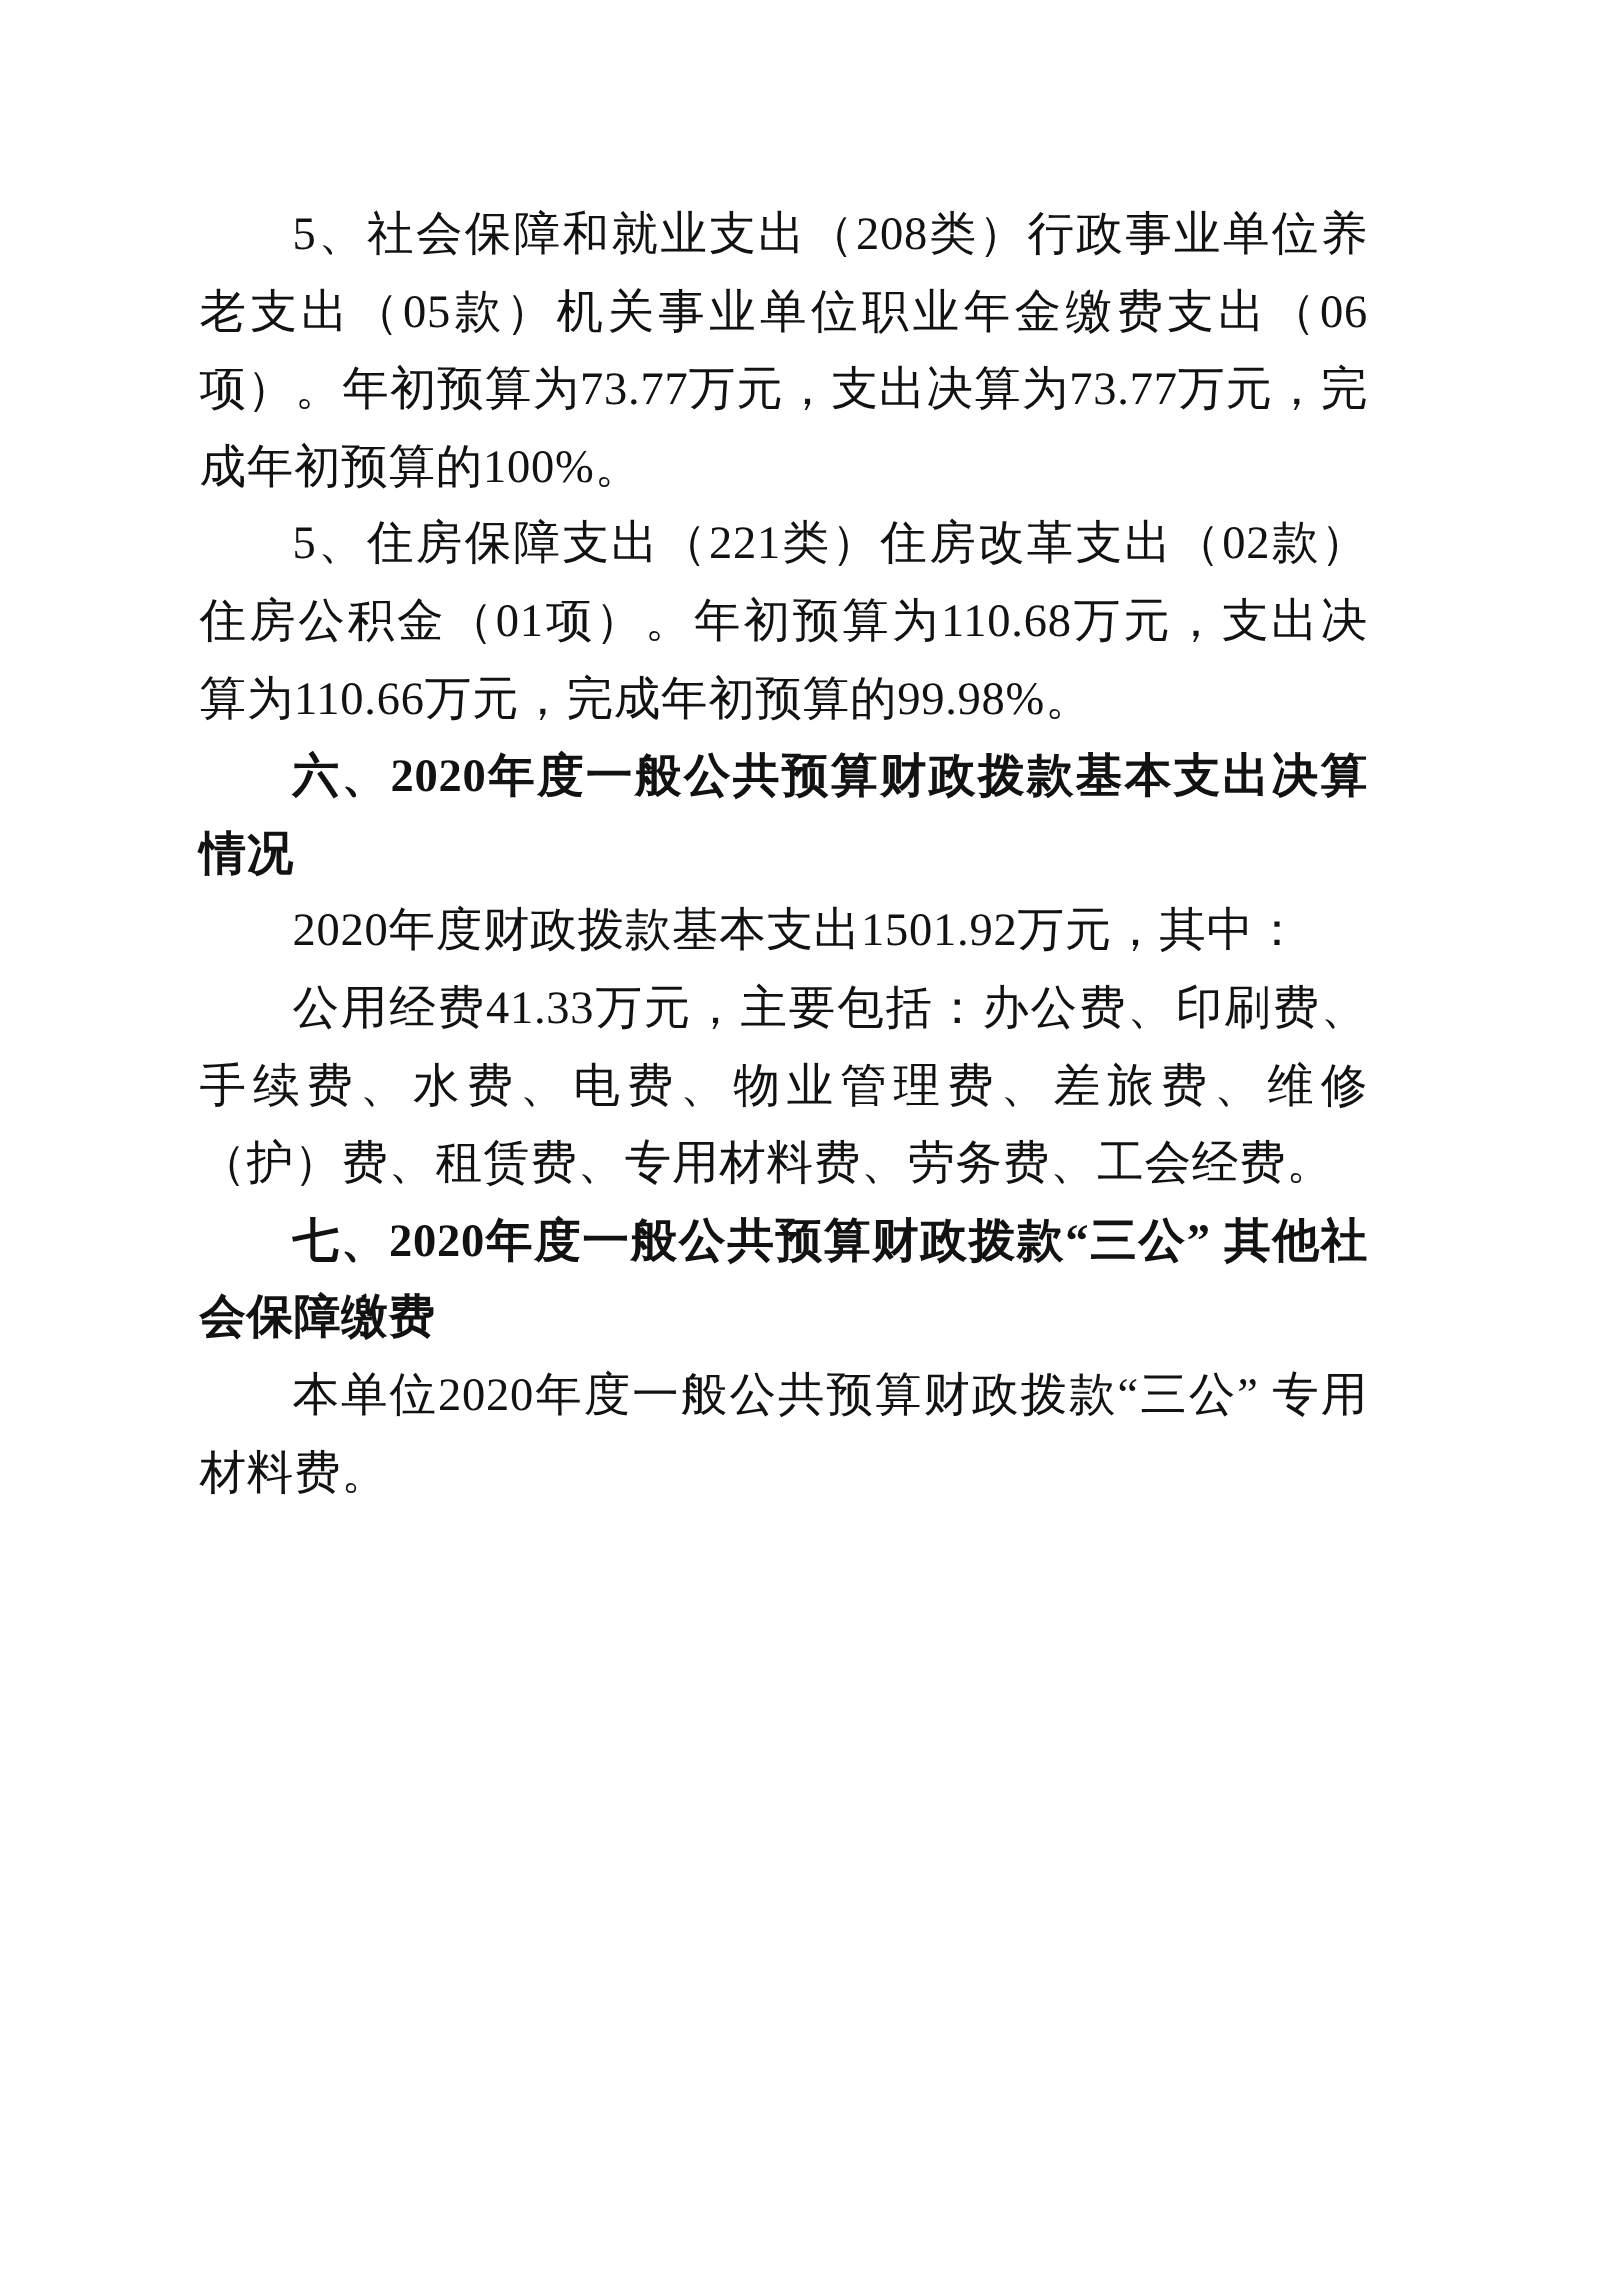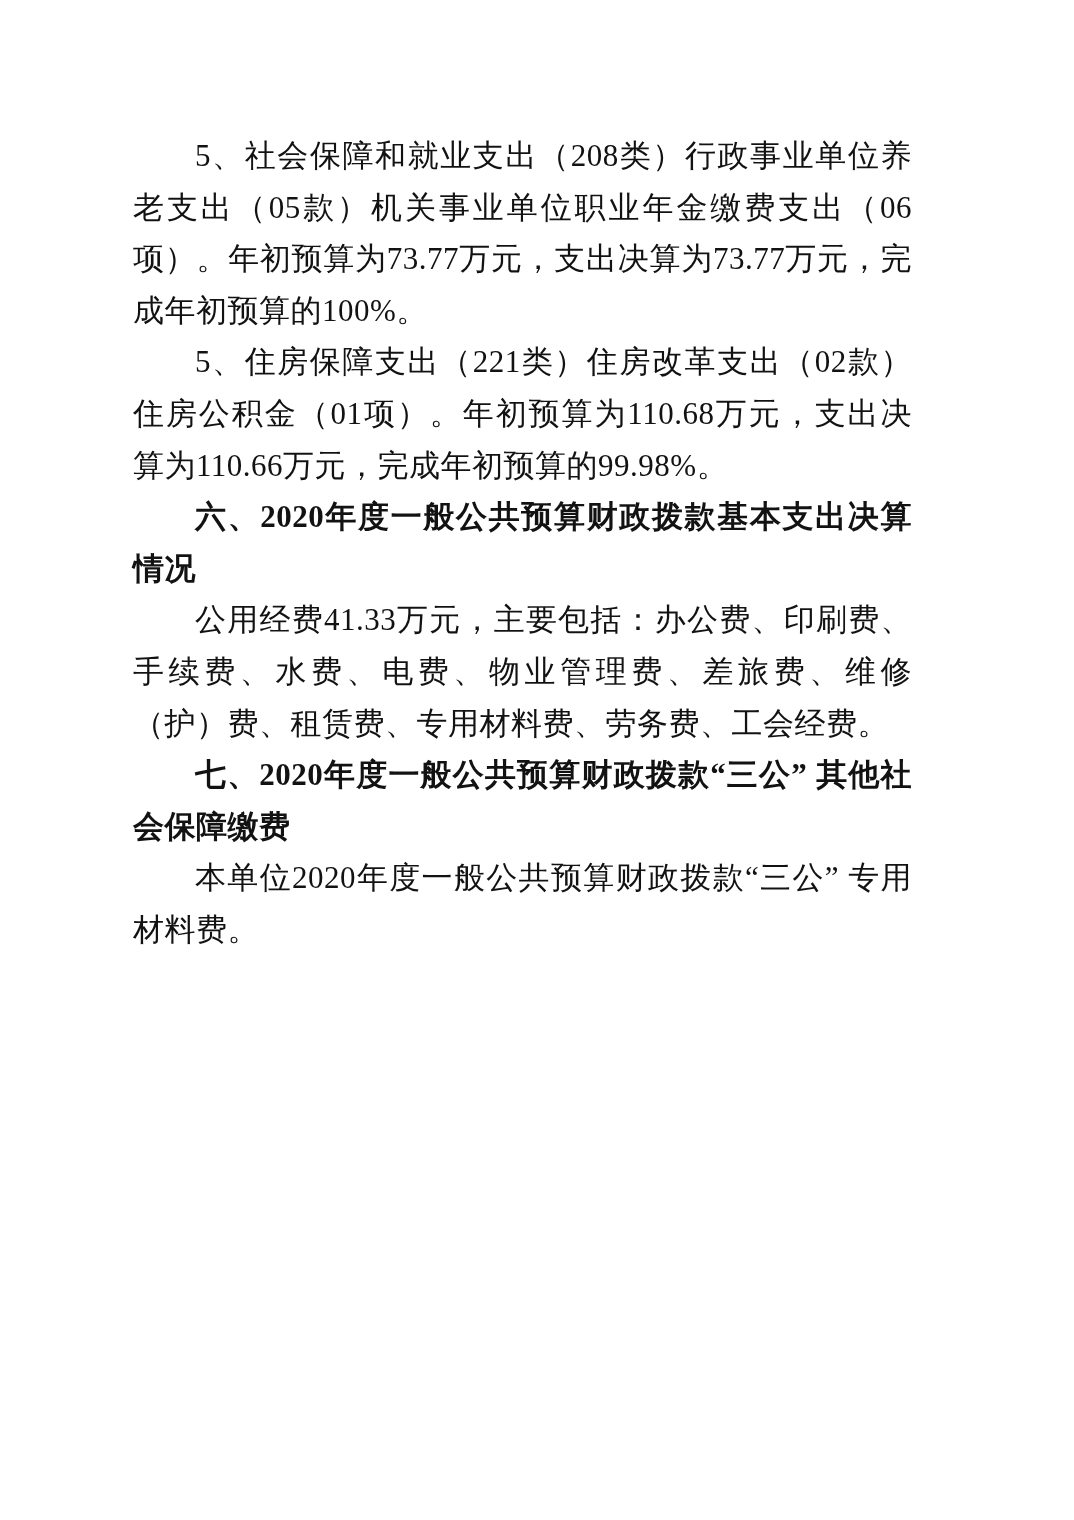--- a/index.html
+++ b/index.html
@@ -48,18 +48,19 @@
   }
 </style>
 </head>
 <body>
 
 <div class="page">
   <div class="content">
     <p>5、社会保障和就业支出（208类）行政事业单位养老支出（05款）机关事业单位职业年金缴费支出（06项）。年初预算为73.77万元，支出决算为73.77万元，完成年初预算的100%。</p>
     <p>5、住房保障支出（221类）住房改革支出（02款）住房公积金（01项）。年初预算为110.68万元，支出决算为110.66万元，完成年初预算的99.98%。</p>
     <p class="heading">六、2020年度一般公共预算财政拨款基本支出决算情况</p>
+    <p>2020年度财政拨款基本支出1501.92万元，其中：</p>
     <p>公用经费41.33万元，主要包括：办公费、印刷费、手续费、水费、电费、物业管理费、差旅费、维修（护）费、租赁费、专用材料费、劳务费、工会经费。</p>
     <p class="heading">七、2020年度一般公共预算财政拨款“三公” 其他社会保障缴费</p>
     <p>本单位2020年度一般公共预算财政拨款“三公” 专用材料费。</p>
   </div>
   <div class="footer">- 20 -</div>
 </div>
 
 </body></html>

